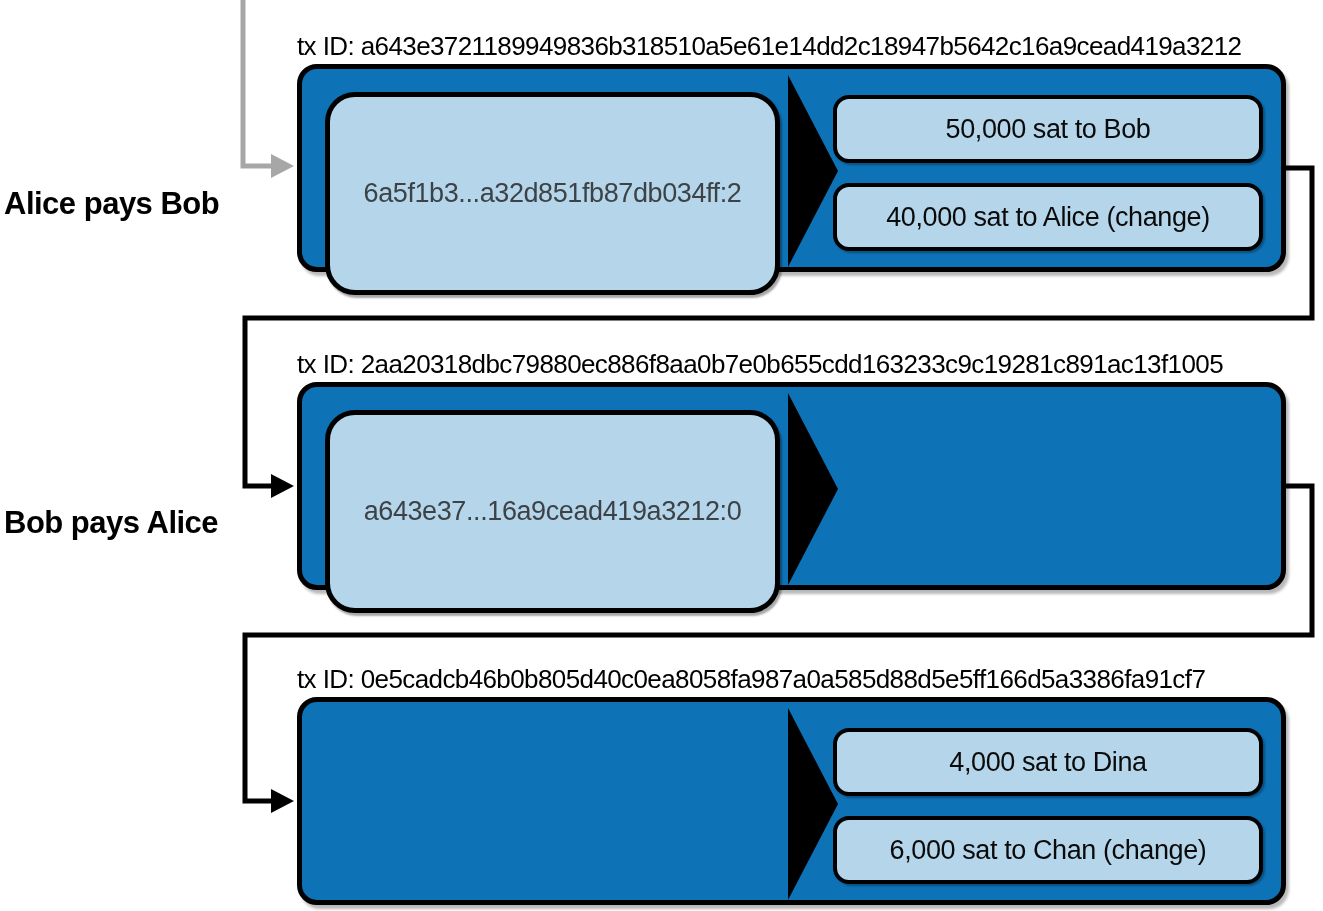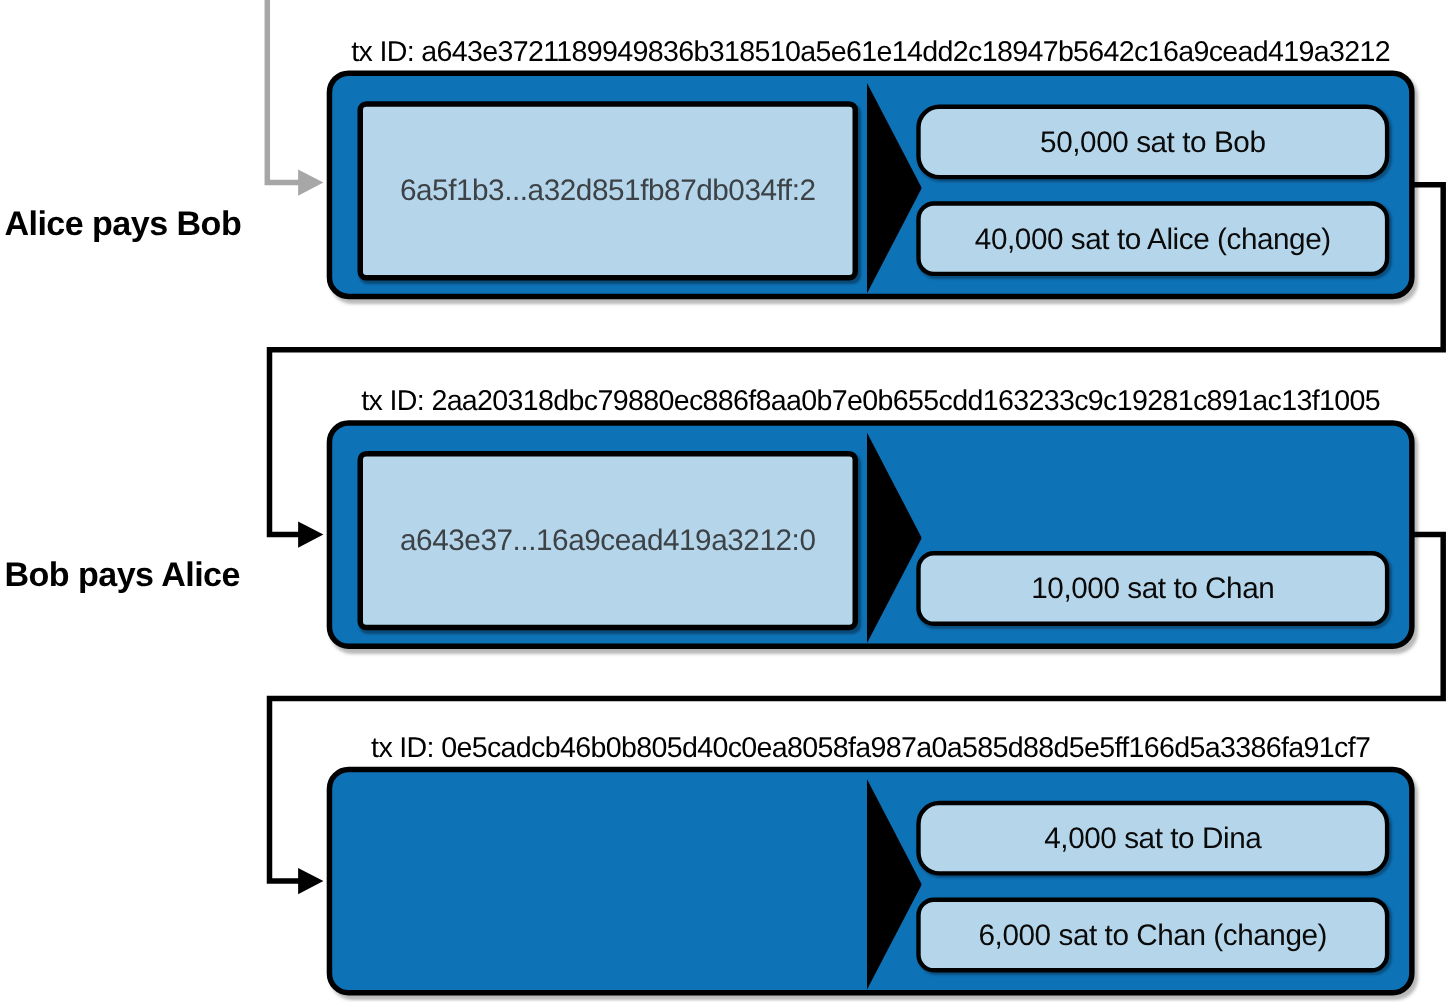--- a/index.html
+++ b/index.html
@@ -7,47 +7,47 @@
     position:relative;width:1323px;height:911px;background:#fff;overflow:hidden;
     font-family:"Liberation Sans",sans-serif;
   }
   .connectors{position:absolute;left:0;top:0;width:1323px;height:911px;z-index:0;pointer-events:none;}
   .row-label{
     position:absolute;left:4px;width:240px;height:40px;line-height:40px;
     font-size:31px;font-weight:bold;color:#000;letter-spacing:-0.5px;white-space:nowrap;z-index:2;margin-top:36px;
   }
   .tx{position:absolute;left:297px;width:989px;z-index:1;}
   .tx-id{
-    width:100%;height:35px;line-height:35px;text-align:center;
+    width:100%;height:35px;line-height:35px;
     font-size:26px;font-weight:400;color:#000;letter-spacing:-0.6px;white-space:nowrap;
   }
   .tx-box{
     position:relative;width:989px;height:208px;box-sizing:border-box;
     background:var(--card-fill,#0e72b7);border:5px solid #000;border-radius:20px;
     box-shadow:3px 4px 3px rgba(0,0,0,0.28);
   }
   .input-box{
-    position:absolute;left:23px;top:23px;width:455px;height:163px;box-sizing:border-box;
-    background:var(--slot-fill,#b5d6ea);border:5px solid #000;border-radius:8px;
+    position:absolute;left:23px;top:23px;width:455px;height:203px;box-sizing:border-box;
+    background:var(--slot-fill,#b5d6ea);border:5px solid #000;border-radius:30px;
     box-shadow:2px 3px 2px rgba(0,0,0,0.35);
     display:flex;align-items:center;justify-content:center;
     font-size:27px;color:var(--input-text,#3d4247);letter-spacing:-0.4px;white-space:nowrap;
   }
   .flow-arrow{
     position:absolute;left:486px;top:6px;width:50px;height:192px;background:#000;
     -webkit-clip-path:polygon(0 0,100% 50%,0 100%);clip-path:polygon(0 0,100% 50%,0 100%);
   }
   .output-box{
     position:absolute;left:531px;width:430px;height:68px;box-sizing:border-box;
     background:var(--slot-fill,#b5d6ea);border:4px solid #000;border-radius:16px;
     box-shadow:2px 2px 2px rgba(0,0,0,0.3);
     display:flex;align-items:center;justify-content:center;
     font-size:27px;color:#0a0a0a;letter-spacing:-0.4px;white-space:nowrap;
   }
-  .out-1{top:26px;border-radius:21px;}
+  .out-1{top:26px;}
   .out-2{top:114px;}
 </style>
 </head>
 <body>
 
 <div class="canvas" style="--card-fill: #0e72b7; --slot-fill: #b5d6ea; --input-text: #3d4247;">
 
   <svg class="connectors" viewBox="0 0 1323 911" xmlns="http://www.w3.org/2000/svg">
 
     <g>
@@ -77,21 +77,20 @@
       <div class="output-box out-1">50,000 sat to Bob</div>
       <div class="output-box out-2">40,000 sat to Alice (change)</div>
     </div>
   </section>
 
   <section class="tx" style="top:347px">
     <div class="tx-id">tx ID: 2aa20318dbc79880ec886f8aa0b7e0b655cdd163233c9c19281c891ac13f1005</div>
     <div class="tx-box">
       <div class="input-box">a643e37...16a9cead419a3212:0</div>
       <div class="flow-arrow"></div>
-      <div class="output-box out-2">10,000 sat to Chan</div>
     </div>
   </section>
 
   <section class="tx" style="top:662px">
     <div class="tx-id">tx ID: 0e5cadcb46b0b805d40c0ea8058fa987a0a585d88d5e5ff166d5a3386fa91cf7</div>
     <div class="tx-box">
       <div class="flow-arrow"></div>
       <div class="output-box out-1">4,000 sat to Dina</div>
       <div class="output-box out-2">6,000 sat to Chan (change)</div>
     </div>

